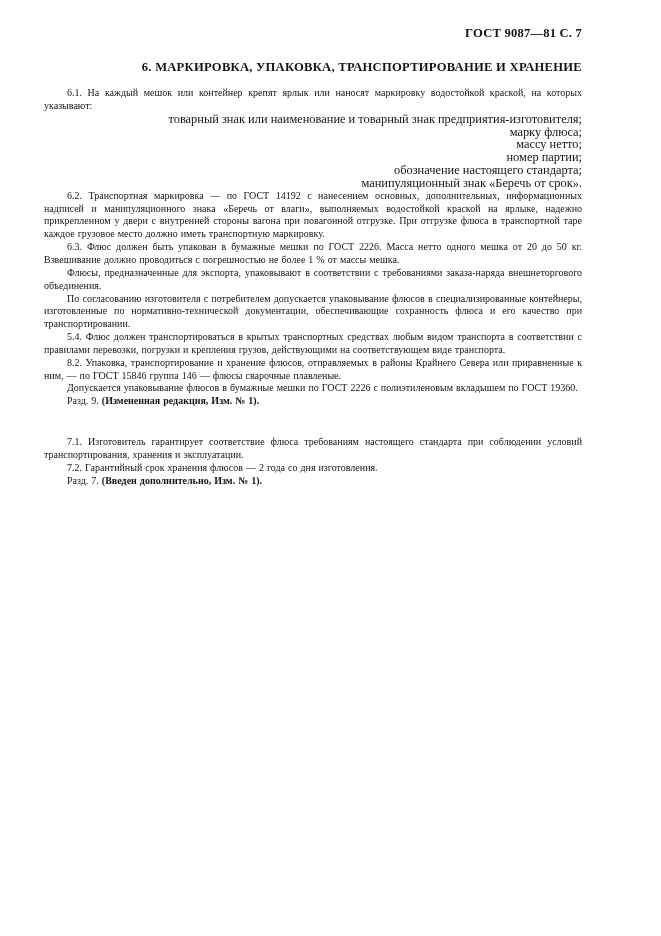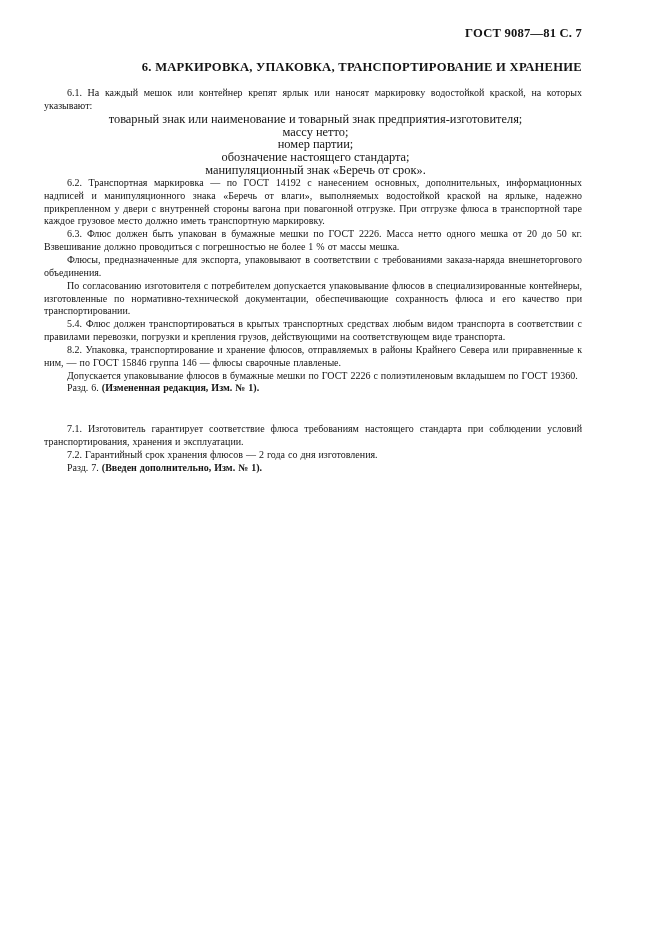--- a/index.html
+++ b/index.html
@@ -49,38 +49,39 @@
     text-indent: 23px;
     word-spacing: 0.5px;
   }
   .para.first  { margin-top: 13px; }
   .para.first7 { margin-top: 28px; }
   .list { margin: 0; }
   .list-item {
     margin-left: 5px;
     font-size: 12.4px;
     line-height: 12.85px;
-    text-align: center;
+    text-align: right;
   }
   .b { font-weight: bold; }
 </style>
 </head>
 <body>
 
 <div class="page">
   <div class="content">
 
     <div class="doc-header">ГОСТ 9087—81 С. 7</div>
 
     <h2 class="sec-title t6">6. МАРКИРОВКА, УПАКОВКА, ТРАНСПОРТИРОВАНИЕ И ХРАНЕНИЕ</h2>
 
     <p class="para first">6.1. На каждый мешок или контейнер крепят ярлык или наносят маркировку водостойкой краской, на которых указывают:</p>
 
     <div class="list">
       <div class="list-item">товарный знак или наименование и товарный знак предприятия-изготовителя;</div>
+      <div class="list-item">марку флюса;</div>
       <div class="list-item">массу нетто;</div>
       <div class="list-item">номер партии;</div>
       <div class="list-item">обозначение настоящего стандарта;</div>
       <div class="list-item">манипуляционный знак «Беречь от срок».</div>
     </div>
 
     <p class="para">6.2. Транспортная маркировка — по ГОСТ 14192 с нанесением основных, дополнительных, информационных надписей и манипуляционного знака «Беречь от влаги», выполняемых водостойкой краской на ярлыке, надежно прикрепленном у двери с внутренней стороны вагона при повагонной отгрузке. При отгрузке флюса в транспортной таре каждое грузовое место должно иметь транспортную маркировку.</p>
 
     <p class="para">6.3. Флюс должен быть упакован в бумажные мешки по ГОСТ 2226. Масса нетто одного мешка от 20 до 50 кг. Взвешивание должно проводиться с погрешностью не более 1 % от массы мешка.</p>
 
@@ -88,21 +89,21 @@
 
     <p class="para">По согласованию изготовителя с потребителем допускается упаковывание флюсов в специализированные контейнеры, изготовленные по нормативно-технической документации, обеспечивающие сохранность флюса и его качество при транспортировании.</p>
 
     <p class="para">5.4. Флюс должен транспортироваться в крытых транспортных средствах любым видом транспорта в соответствии с правилами перевозки, погрузки и крепления грузов, действующими на соответствующем виде транспорта.</p>
 
     <p class="para">8.2. Упаковка, транспортирование и хранение флюсов, отправляемых в районы Крайнего Севера или приравненные к ним, — по ГОСТ 15846 группа 146 — флюсы сварочные плавленые.</p>
 
     <p class="para">Допускается упаковывание флюсов в бумажные мешки по ГОСТ 2226 с полиэтиленовым вкладышем по ГОСТ 19360.</p>
 
 
-    <p class="para"><span>Разд. 6.</span> <span class="b">(Измененная редакция, Изм. № 1).</span></p>
+    <p class="para"><span>Разд. 9.</span> <span class="b">(Измененная редакция, Изм. № 1).</span></p>
 
 
     <p class="para first7">7.1. Изготовитель гарантирует соответствие флюса требованиям настоящего стандарта при соблюдении условий транспортирования, хранения и эксплуатации.</p>
 
     <p class="para">7.2. Гарантийный срок хранения флюсов — 2 года со дня изготовления.</p>
 
     <p class="para"><span>Разд. 7.</span> <span class="b">(Введен дополнительно, Изм. № 1).</span></p>
 
   </div>
 </div>

